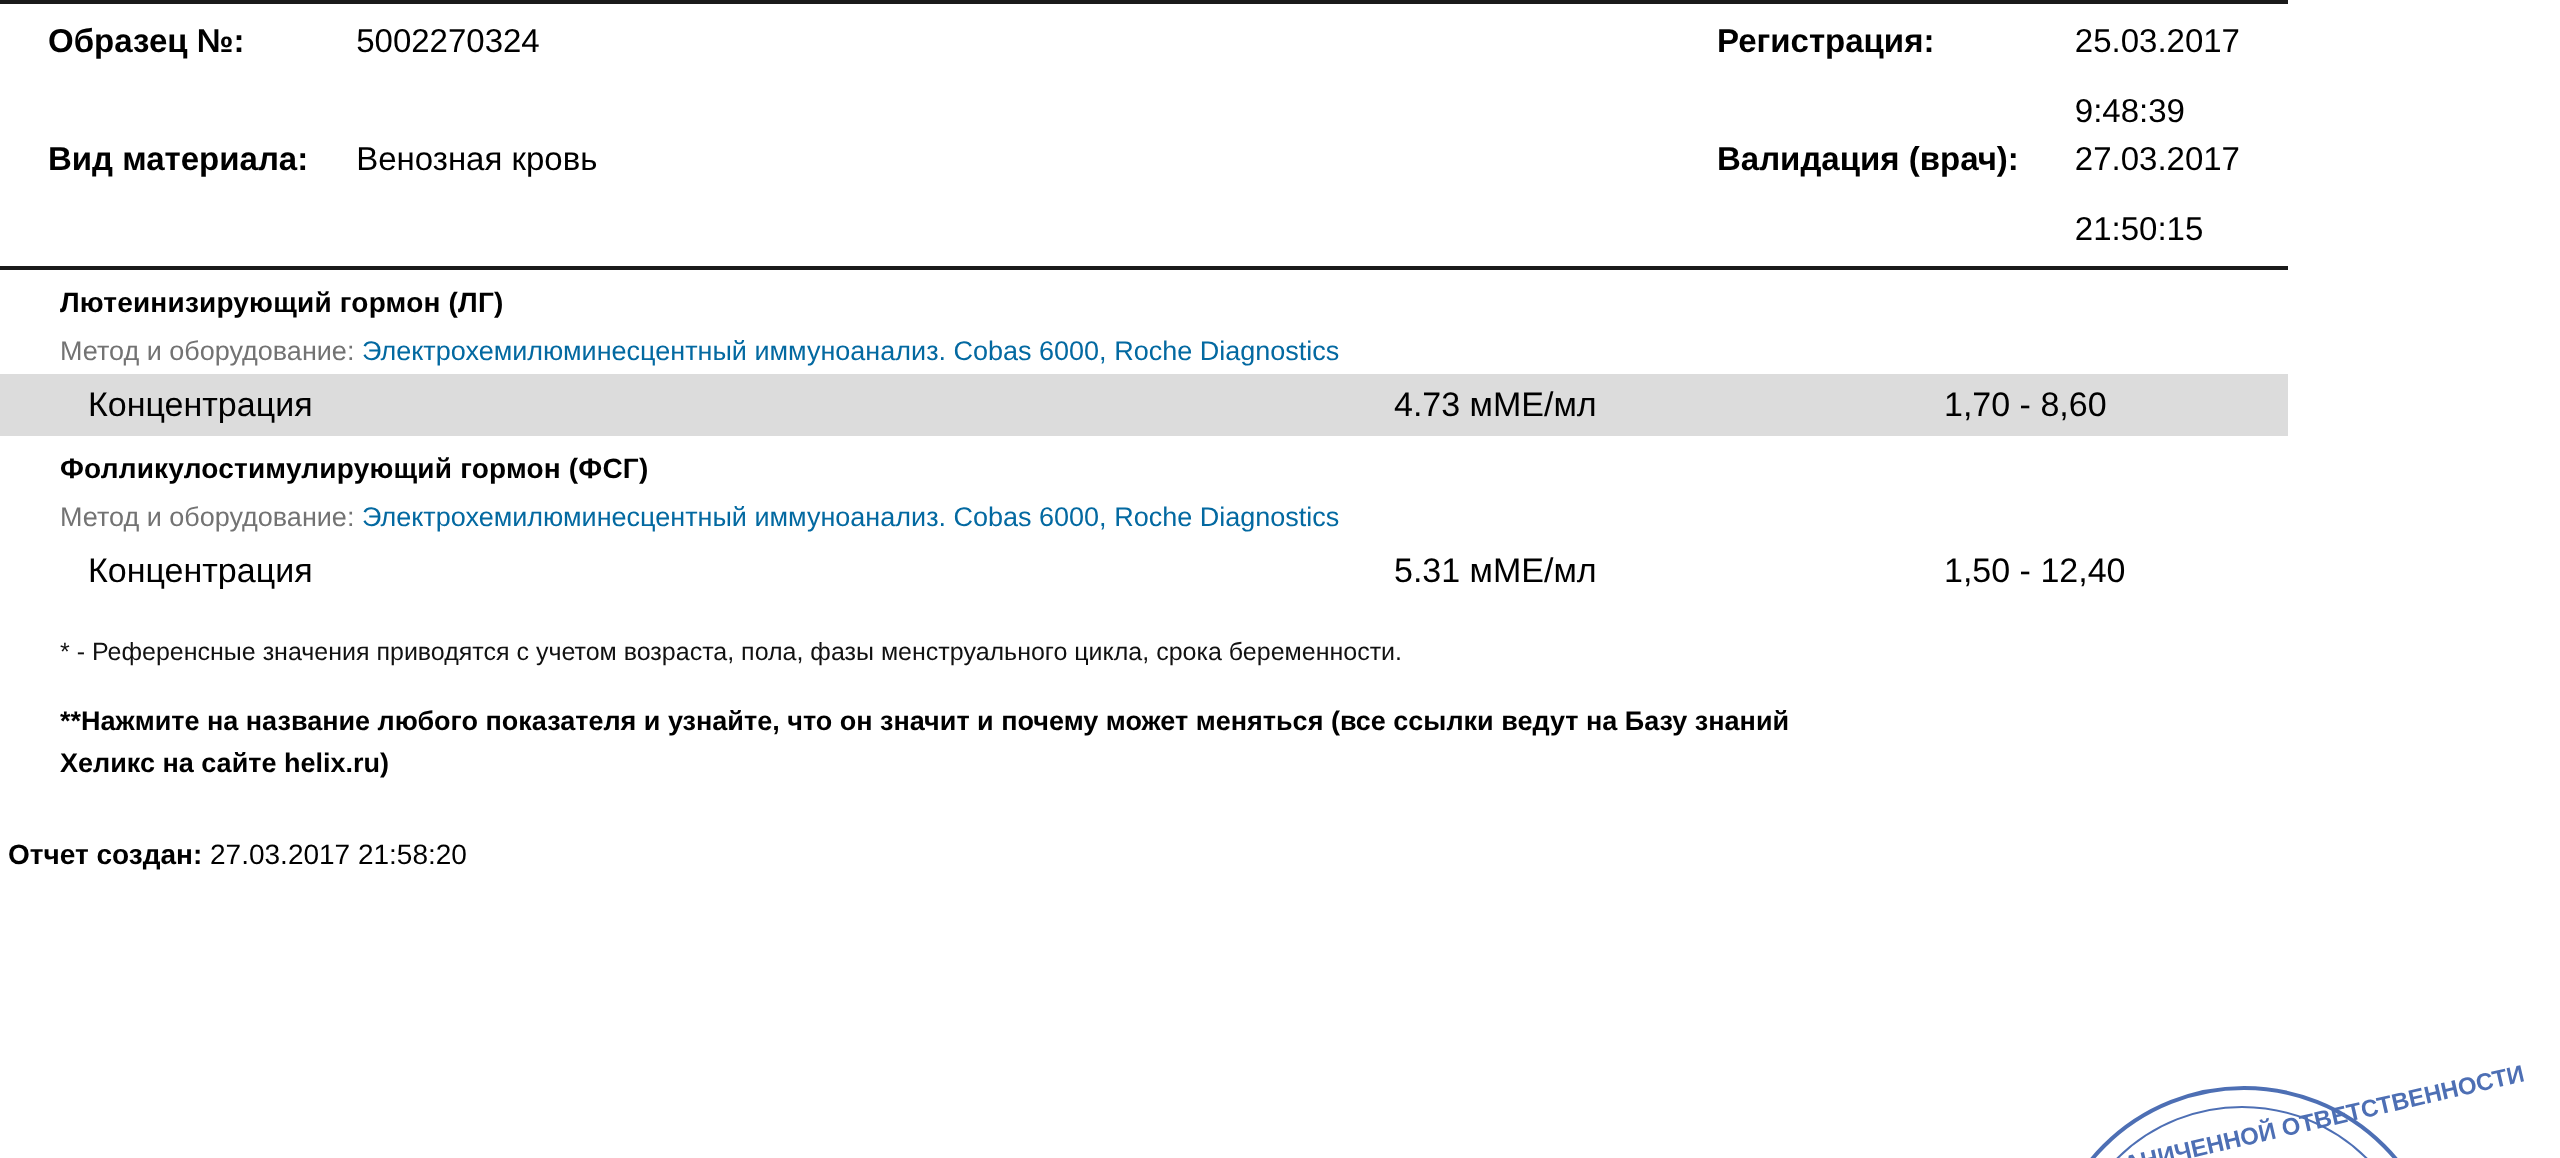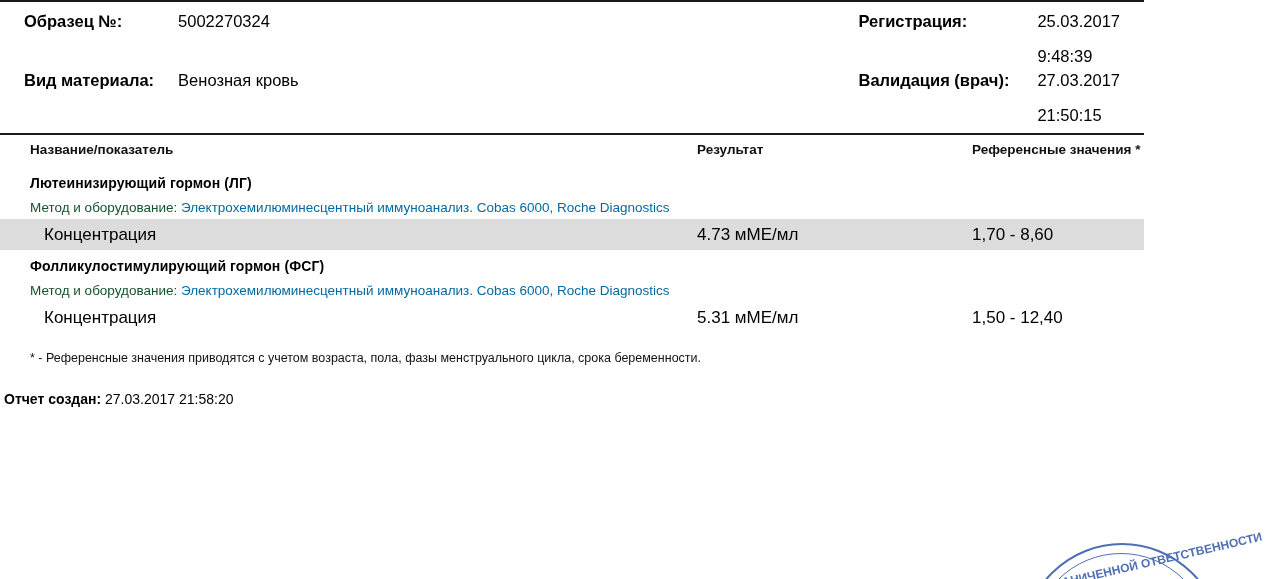--- a/index.html
+++ b/index.html
@@ -74,21 +74,21 @@
     font-size: 14px;
     font-weight: bold;
     padding: 8px 12px 7px 30px;
     letter-spacing: .1px;
   }
   .method {
     font-size: 13.5px;
     padding: 2px 0 4px 30px;
     color: #111;
   }
-  .method .mlabel { color: #14532d; }
+  .method .mlabel { color: #737373; }
   .method .mvalue { color: #0369a1; }
 
   .row {
     position: relative;
     height: 31px;
     line-height: 31px;
   }
   .row.shaded { background: #dcdcdc; }
   .row .r-name {
     position: absolute;
@@ -180,25 +180,20 @@
       <div class="hdr-label">Валидация (врач):</div>
       <div class="hdr-value date-pair">
         <span>27.03.2017</span>
         <span>21:50:15</span>
       </div>
     </div>
   </div>
 
   <hr class="rule">
 
-  <div class="colheads">
-    <div class="col-name">Название/показатель</div>
-    <div class="col-res">Результат</div>
-    <div class="col-ref">Референсные значения *</div>
-  </div>
 
   <div class="group">
     <div class="group-title">Лютеинизирующий гормон (ЛГ)</div>
     <div class="method">
       <span class="mlabel">Метод и оборудование:</span>
       <span class="mvalue">Электрохемилюминесцентный иммуноанализ. Cobas 6000, Roche Diagnostics</span>
     </div>
     <div class="row shaded">
       <span class="r-name">Концентрация</span>
       <span class="r-value">4.73 мМЕ/мл</span>
@@ -214,20 +209,24 @@
     </div>
     <div class="row">
       <span class="r-name">Концентрация</span>
       <span class="r-value">5.31 мМЕ/мл</span>
       <span class="r-ref">1,50 - 12,40</span>
     </div>
   </div>
 
   <div class="footnote">* - Референсные значения приводятся с учетом возраста, пола, фазы менструального цикла, срока беременности.</div>
 
+  <div class="note-bold">
+    <div>**Нажмите на название любого показателя и узнайте, что он значит и почему может меняться (все ссылки ведут на Базу знаний</div>
+    <div>Хеликс на сайте helix.ru)</div>
+  </div>
 
   <div class="report-created">
     <span class="rc-label">Отчет создан:</span>
     <span>27.03.2017 21:58:20</span>
   </div>
 
   <div class="stamp">
     <div class="stamp-inner"></div>
     <div class="stamp-text">
       <span style="left:14px; top:36px; transform: rotate(-13deg);">ОГРАНИЧЕННОЙ ОТВЕТСТВЕННОСТИ</span>

